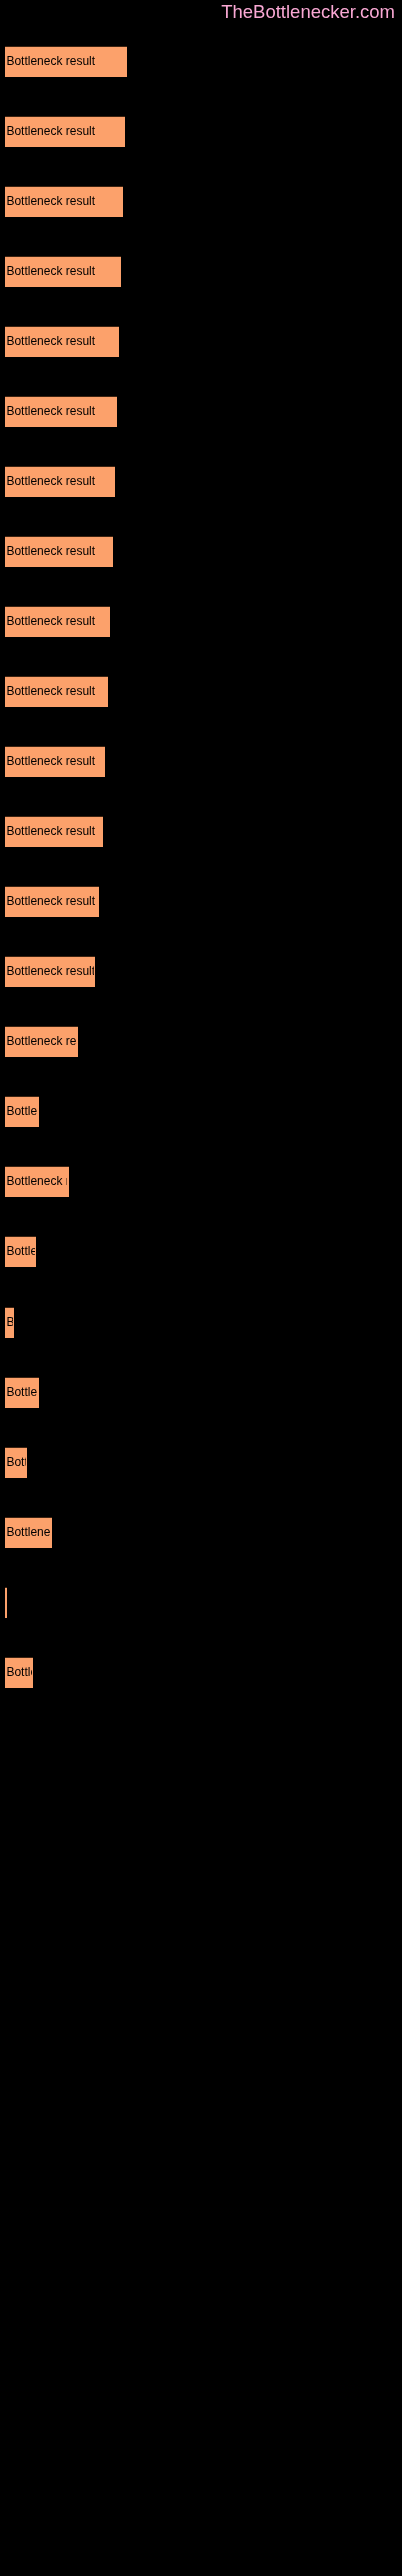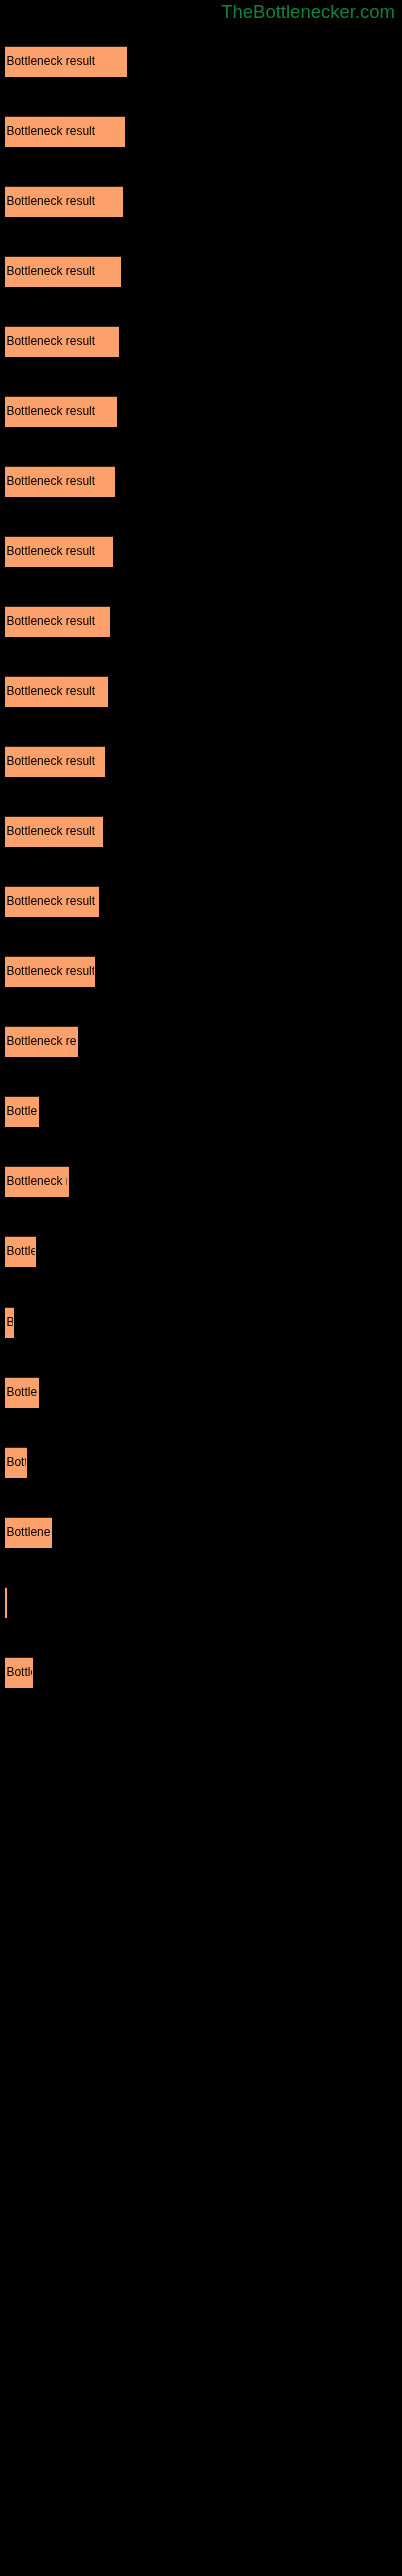--- a/index.html
+++ b/index.html
@@ -21,21 +21,21 @@
     height: 2576px;
     background: #000000;
   }
   .site-title {
     position: absolute;
     right: 8px;
     top: 0.8px;
     font-family: "Liberation Sans", sans-serif;
     font-size: 18.5px;
     line-height: 21px;
-    color: #15803d;
+    color: #f9a8d4;
     white-space: nowrap;
     letter-spacing: 0px;
   }
   .chart-area {
     position: absolute;
     left: 0;
     top: 0;
     width: 403px;
     height: 2576px;
   }

